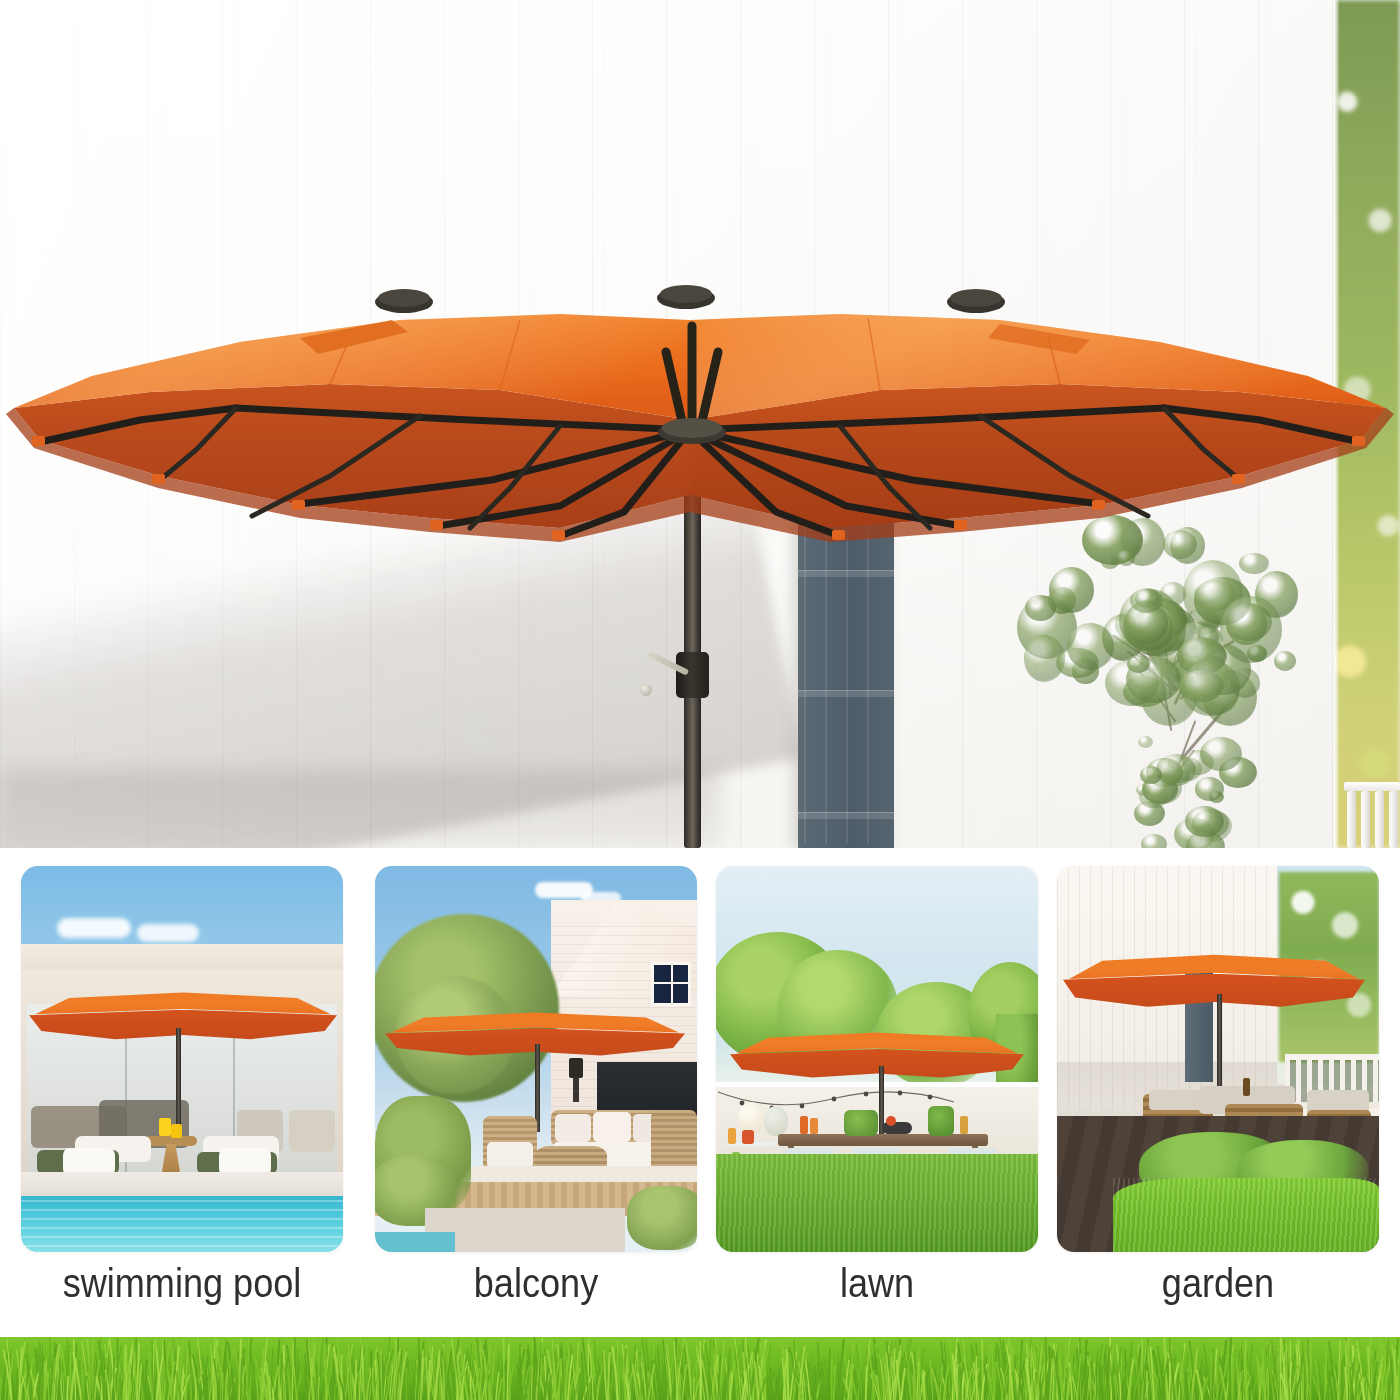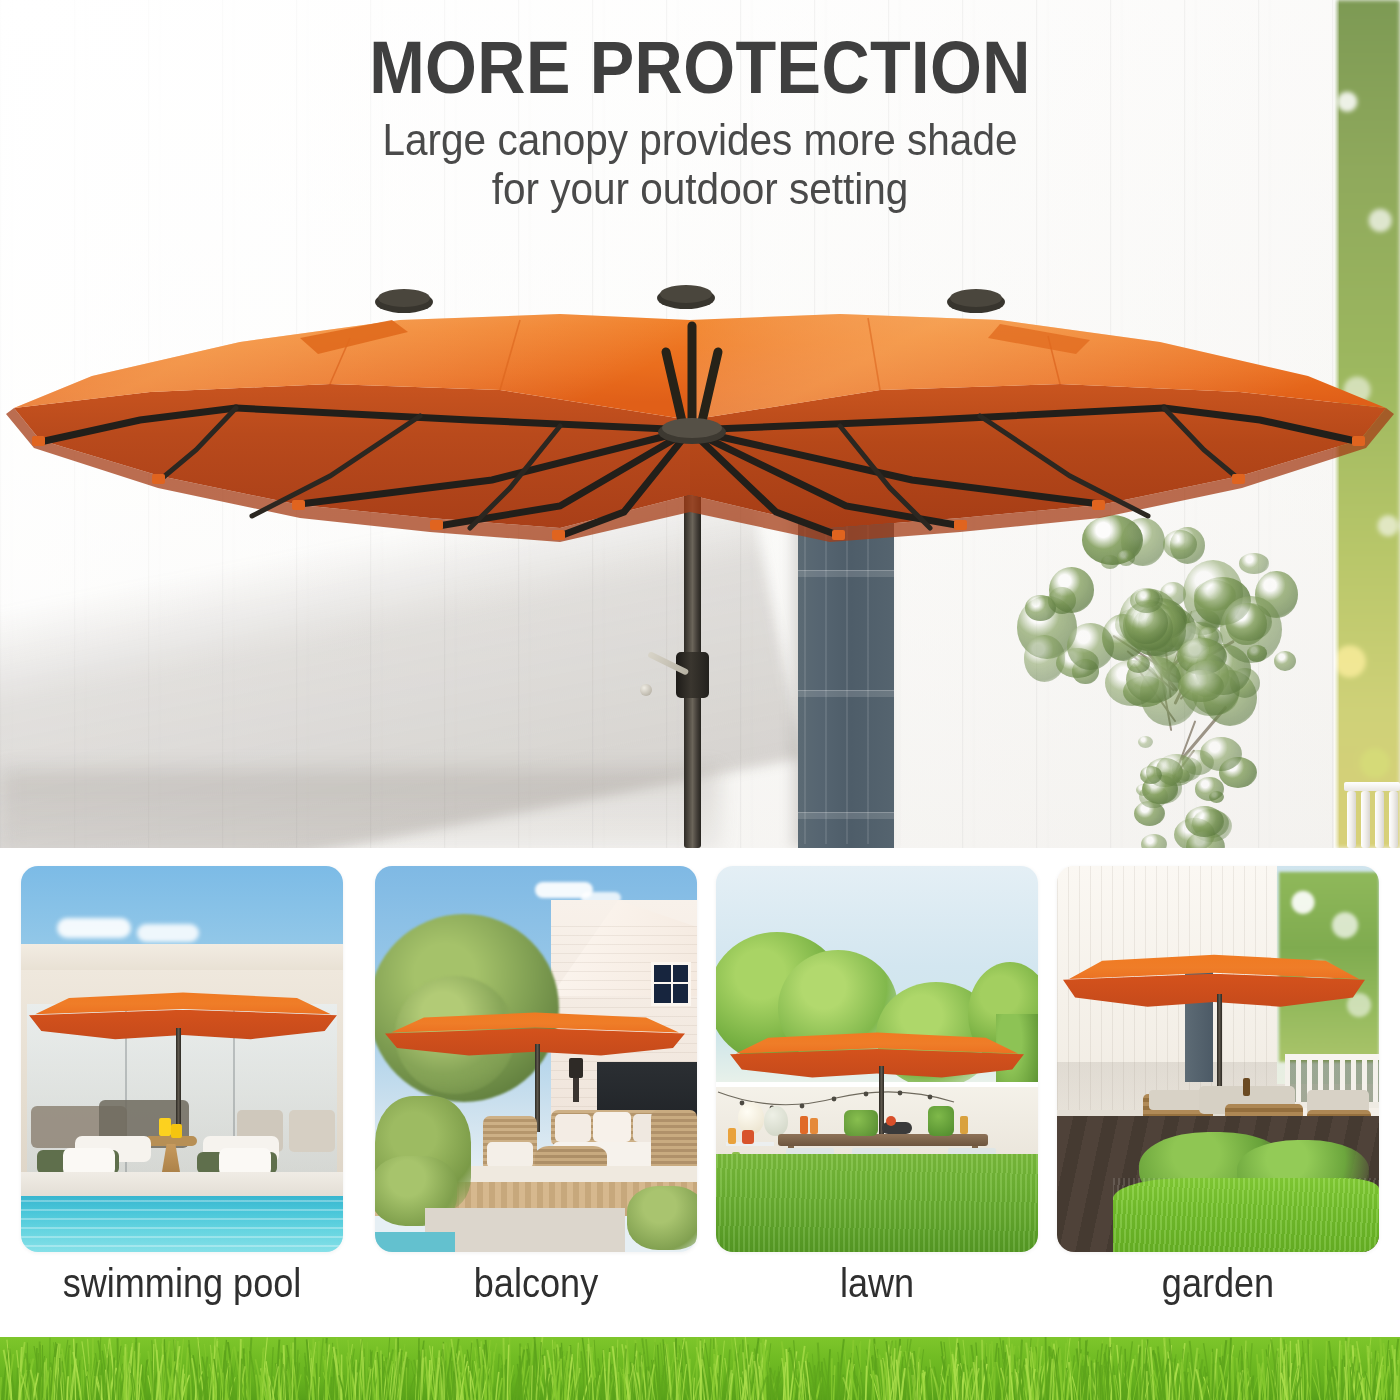--- a/index.html
+++ b/index.html
@@ -433,25 +433,20 @@
       <ellipse cx="686" cy="18" rx="29" ry="11" fill="#38352e"></ellipse>
       <ellipse cx="686" cy="14" rx="26" ry="9" fill="#4a463d"></ellipse>
       <ellipse cx="976" cy="22" rx="29" ry="11" fill="#38352e"></ellipse>
       <ellipse cx="976" cy="18" rx="26" ry="9" fill="#4a463d"></ellipse>
 
       <ellipse cx="692" cy="152" rx="34" ry="12" fill="#3d3931"></ellipse>
       <ellipse cx="692" cy="148" rx="30" ry="10" fill="#555046"></ellipse>
     </svg>
   </div>
 
-  <div class="headline">
-    <h1>MORE PROTECTION</h1>
-    <div class="sub">Large canopy provides more shade</div>
-    <div class="sub" style="margin-top:0">for your outdoor setting</div>
-  </div>
 </div>
 
 <div class="thumbs">
 
   <div class="thumb t1">
     <div class="scene">
       <div style="position:absolute;inset:0;background:linear-gradient(to bottom,#7cbbe6 0%,#9ccde9 30%,#c2dff0 48%,#dfeaf2 56%)"></div>
       <div style="position:absolute;left:36px;top:52px;width:74px;height:20px;border-radius:12px;background:rgba(255,255,255,0.9);filter:blur(2px)"></div>
       <div style="position:absolute;left:116px;top:58px;width:62px;height:18px;border-radius:12px;background:rgba(255,255,255,0.85);filter:blur(2px)"></div>
 

